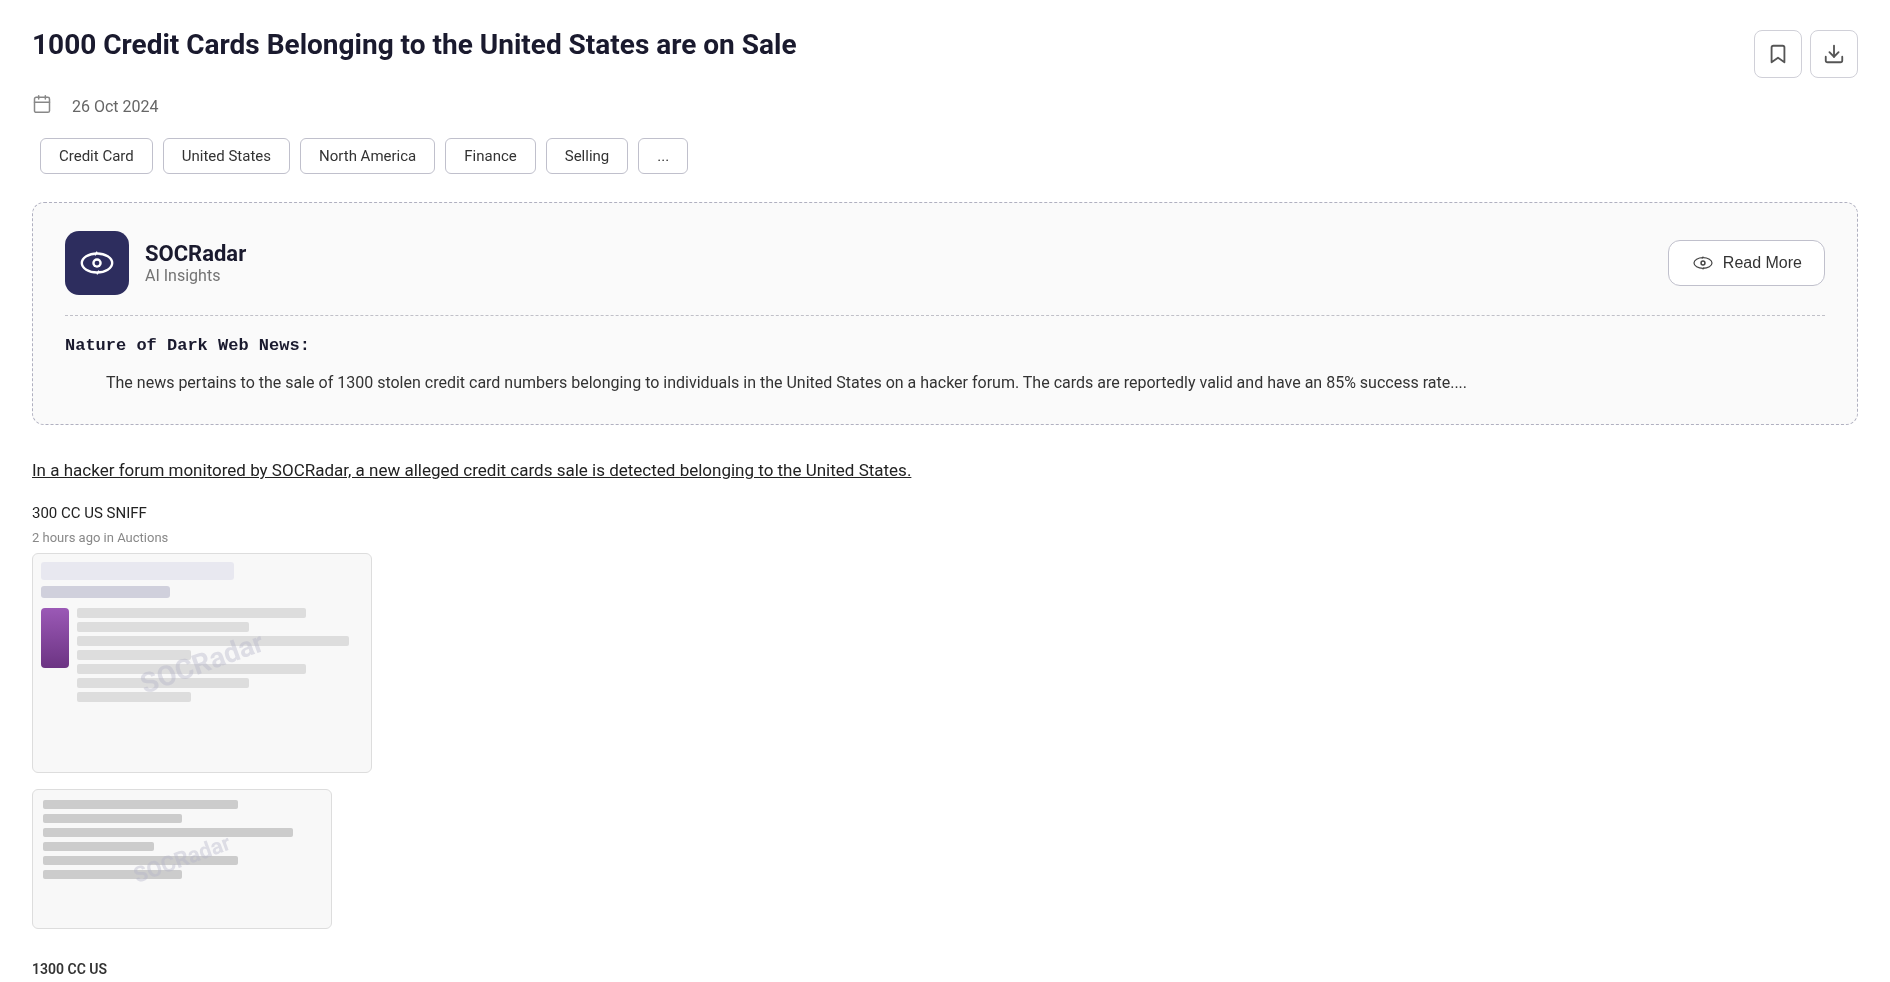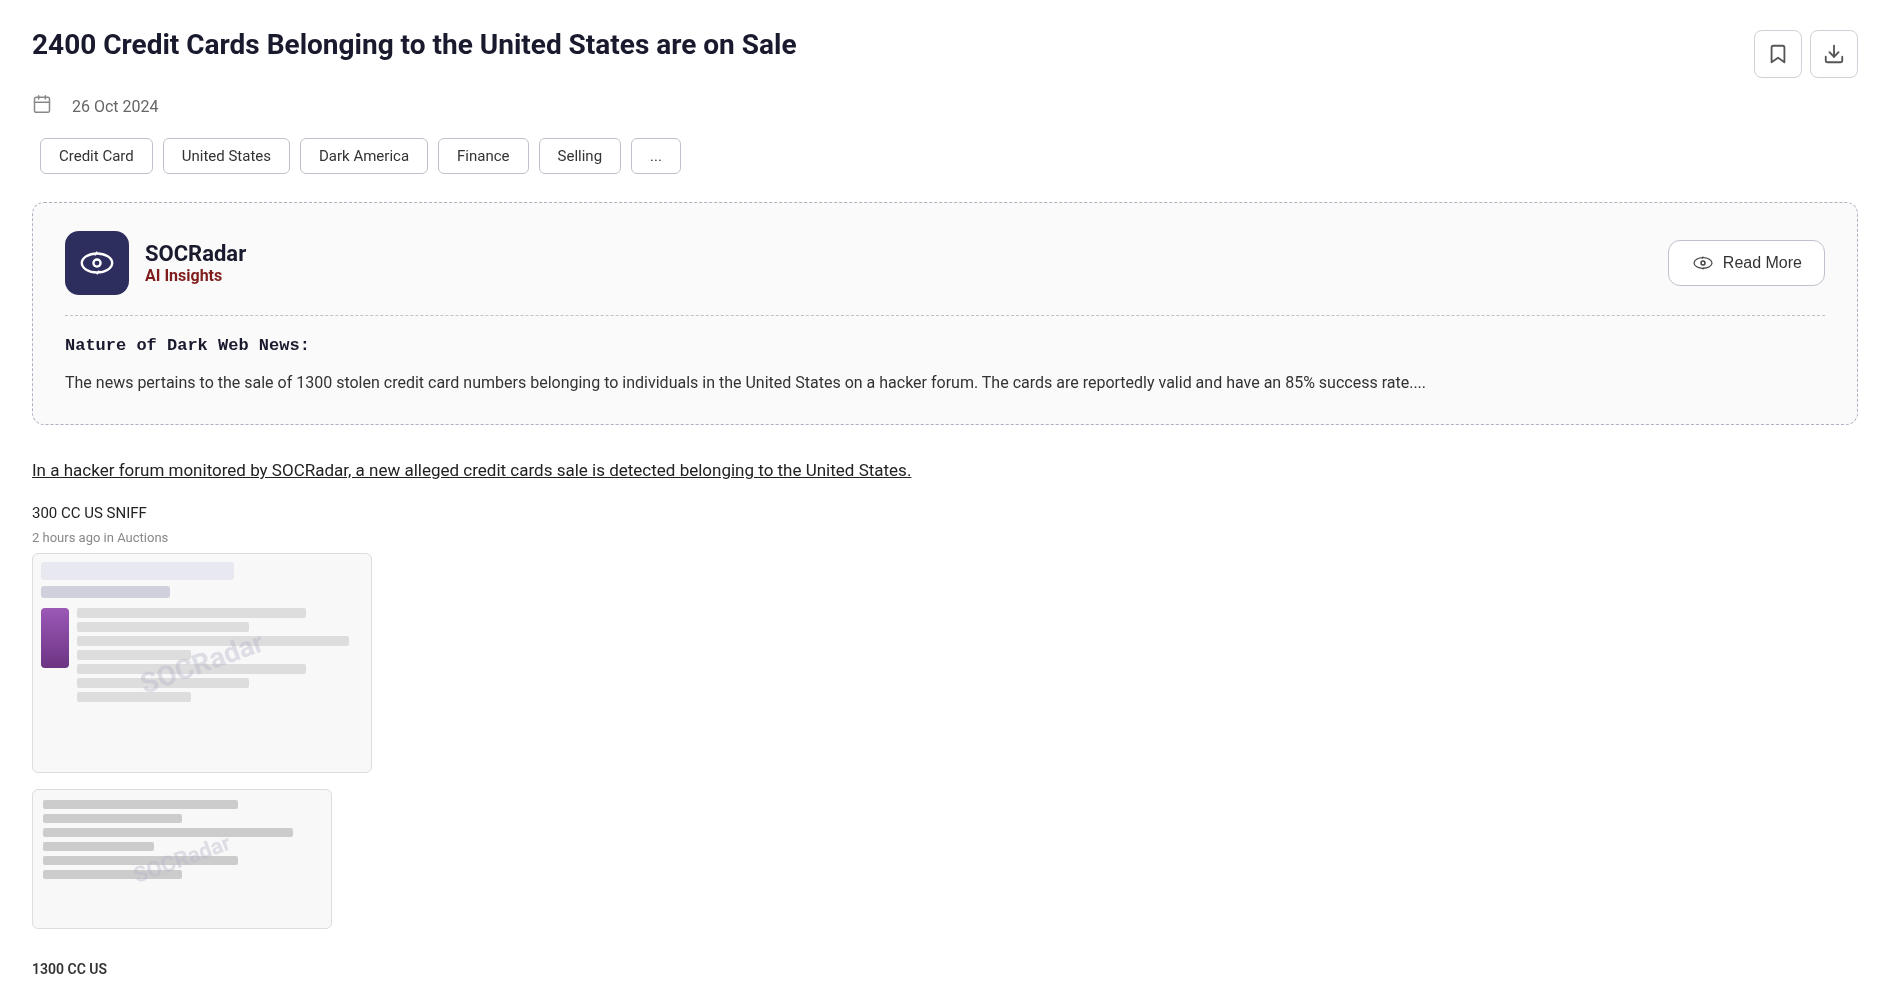--- a/index.html
+++ b/index.html
@@ -130,22 +130,22 @@
     }
 
     .ai-brand-name {
       font-size: 22px;
       font-weight: 700;
       color: #1a1a2e;
     }
 
     .ai-brand-subtitle {
       font-size: 16px;
-      font-weight: 700;
-      color: #7f1d1d;
+      font-weight: 400;
+      color: #737373;
     }
 
     .read-more-btn {
       display: flex;
       align-items: center;
       gap: 8px;
       border: 1.5px solid #c0c0cc;
       border-radius: 12px;
       padding: 10px 22px;
       background: #fff;
@@ -171,20 +171,21 @@
       font-weight: 700;
       color: #1a1a2e;
       margin-bottom: 14px;
       font-family: Liberation Mono, monospace;
     }
 
     .ai-section-text {
       font-size: 16px;
       color: #333;
       line-height: 1.7;
+      margin-left: 41px;
     }
 
     .article-intro {
       font-size: 17px;
       color: #222;
       margin-bottom: 20px;
       line-height: 1.6;
       text-decoration: underline;
     }
 
@@ -311,21 +312,21 @@
 
     .forum-line.w50 { width: 50%; }
     .forum-line.w70 { width: 70%; }
     .forum-line.w40 { width: 40%; }
     .forum-line.w90 { width: 90%; }
   </style>
 </head>
 <body>
 
 <div class="page-header">
-  <h1 class="page-title">2400 Credit Cards Belonging to the United States are on Sale</h1>
+  <h1 class="page-title">1000 Credit Cards Belonging to the United States are on Sale</h1>
   <div class="header-actions">
     <button class="action-btn" title="Bookmark">
       <svg width="22" height="22" viewBox="0 0 24 24" fill="none" stroke="currentColor" stroke-width="2" stroke-linecap="round" stroke-linejoin="round">
         <path d="M19 21l-7-5-7 5V5a2 2 0 0 1 2-2h10a2 2 0 0 1 2 2z"></path>
       </svg>
     </button>
     <button class="action-btn" title="Download">
       <svg width="22" height="22" viewBox="0 0 24 24" fill="none" stroke="currentColor" stroke-width="2" stroke-linecap="round" stroke-linejoin="round">
         <path d="M21 15v4a2 2 0 0 1-2 2H5a2 2 0 0 1-2-2v-4"></path>
         <polyline points="7 10 12 15 17 10"></polyline>
@@ -343,21 +344,21 @@
       <line x1="8" y1="2" x2="8" y2="6"></line>
       <line x1="3" y1="10" x2="21" y2="10"></line>
     </svg>
   </span>
   <span>26 Oct 2024</span>
 </div>
 
 <div class="tags-row">
   <span class="tag">Credit Card</span>
   <span class="tag">United States</span>
-  <span class="tag">Dark America</span>
+  <span class="tag">North America</span>
   <span class="tag">Finance</span>
   <span class="tag">Selling</span>
   <span class="tag">...</span>
 </div>
 
 <div class="ai-insights-card">
   <div class="ai-card-header">
     <div class="ai-brand">
       <div class="ai-logo">
         <svg width="38" height="38" viewBox="0 0 40 40" fill="none">

